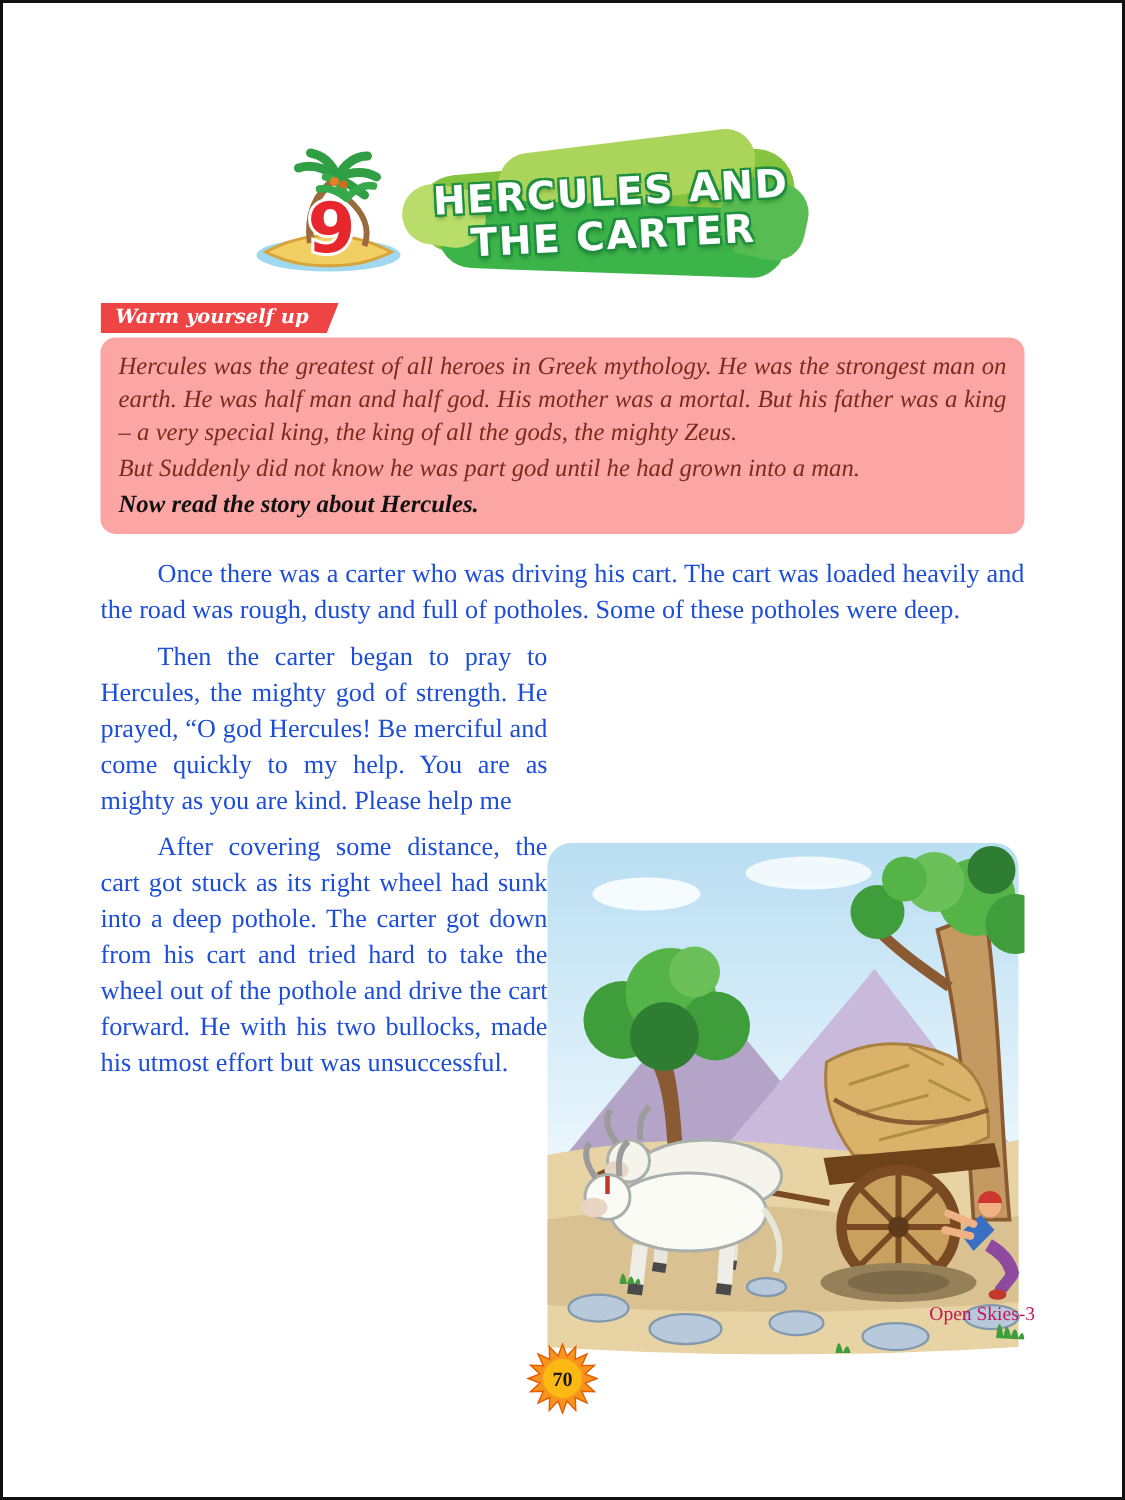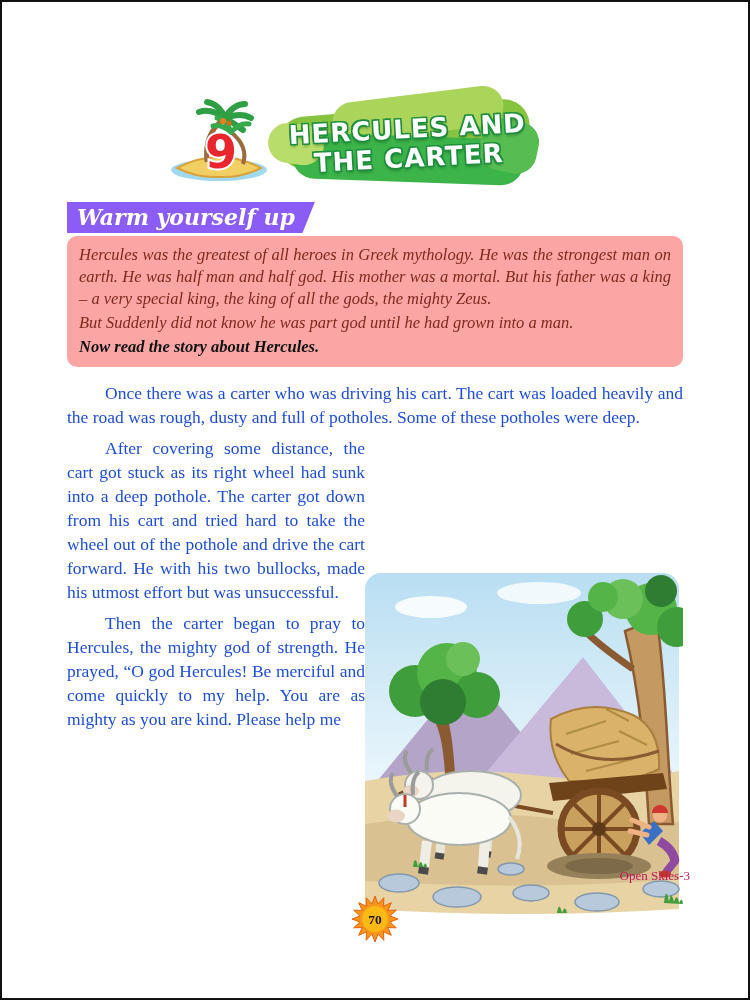--- a/index.html
+++ b/index.html
@@ -22,22 +22,22 @@
   .title-text{
     position:absolute;inset:0;display:flex;flex-direction:column;align-items:center;justify-content:center;
     transform:rotate(-3deg);color:#fff;font-family:"DejaVu Sans",sans-serif;font-weight:bold;
     font-size:26px;line-height:1.12;letter-spacing:1px;text-align:center;
     text-shadow:-1.5px -1.5px 0 #1d8f3e,1.5px -1.5px 0 #1d8f3e,-1.5px 1.5px 0 #1d8f3e,1.5px 1.5px 0 #1d8f3e,0 3px 3px rgba(25,80,25,.45);
   }
 
   
   .warmup{margin:0 65px;}
   .warmup-heading{
-    display:inline-block;background:#8b5cf6;color:#fff;
-    font-family:"DejaVu Serif",serif;font-style:italic;font-weight:bold;font-size:22px;
+    display:inline-block;background:#ef4444;color:#fff;
+    font-family:"DejaVu Serif",serif;font-style:italic;font-weight:bold;font-size:13px;
     padding:2px 20px 3px 10px;clip-path:polygon(0 0,100% 0,95% 100%,0 100%);
   }
   .warmup-box{
     background:#fca5a5;border-radius:10px;padding:8px 12px 7px;margin-top:3px;
     color:#7b2b1c;font-style:italic;font-size:16.5px;line-height:1.33;text-align:justify;
   }
   .warmup-box p{margin:0 0 2px;}
   .warmup-box .note{color:#111;font-weight:bold;font-family:Liberation Serif, serif;}
 
   
@@ -100,22 +100,22 @@
       <p>Hercules was the greatest of all heroes in Greek mythology. He was the strongest man on earth. He was half man and half god. His mother was a mortal. But his father was a king – a very special king, the king of all the gods, the mighty Zeus.</p>
       <p>But Suddenly did not know he was part god until he had grown into a man.</p>
       <p class="note">Now read the story about Hercules.</p>
     </div>
   </div>
 
   <div class="story">
     <p>Once there was a carter who was driving his cart. The cart was loaded heavily and the road was rough, dusty and full of potholes. Some of these potholes were deep.</p>
 
     <div class="narrow">
+      <p>Then the carter began to pray to Hercules, the mighty god of strength. He prayed, “O god Hercules! Be merciful and come quickly to my help. You are as mighty as you are kind. Please help me</p>
       <p>After covering some distance, the cart got stuck as its right wheel had sunk into a deep pothole. The carter got down from his cart and tried hard to take the wheel out of the pothole and drive the cart forward. He with his two bullocks, made his utmost effort but was unsuccessful.</p>
-      <p>Then the carter began to pray to Hercules, the mighty god of strength. He prayed, “O god Hercules! Be merciful and come quickly to my help. You are as mighty as you are kind. Please help me</p>
     </div>
 
     <div class="illustration">
       <svg viewBox="0 0 322 345" width="322" height="345">
         <defs>
           <linearGradient id="skyg" x1="0" y1="0" x2="0" y2="1">
             <stop offset="0" stop-color="#b9def2"></stop>
             <stop offset="1" stop-color="#eef8fd"></stop>
           </linearGradient>
         </defs>

